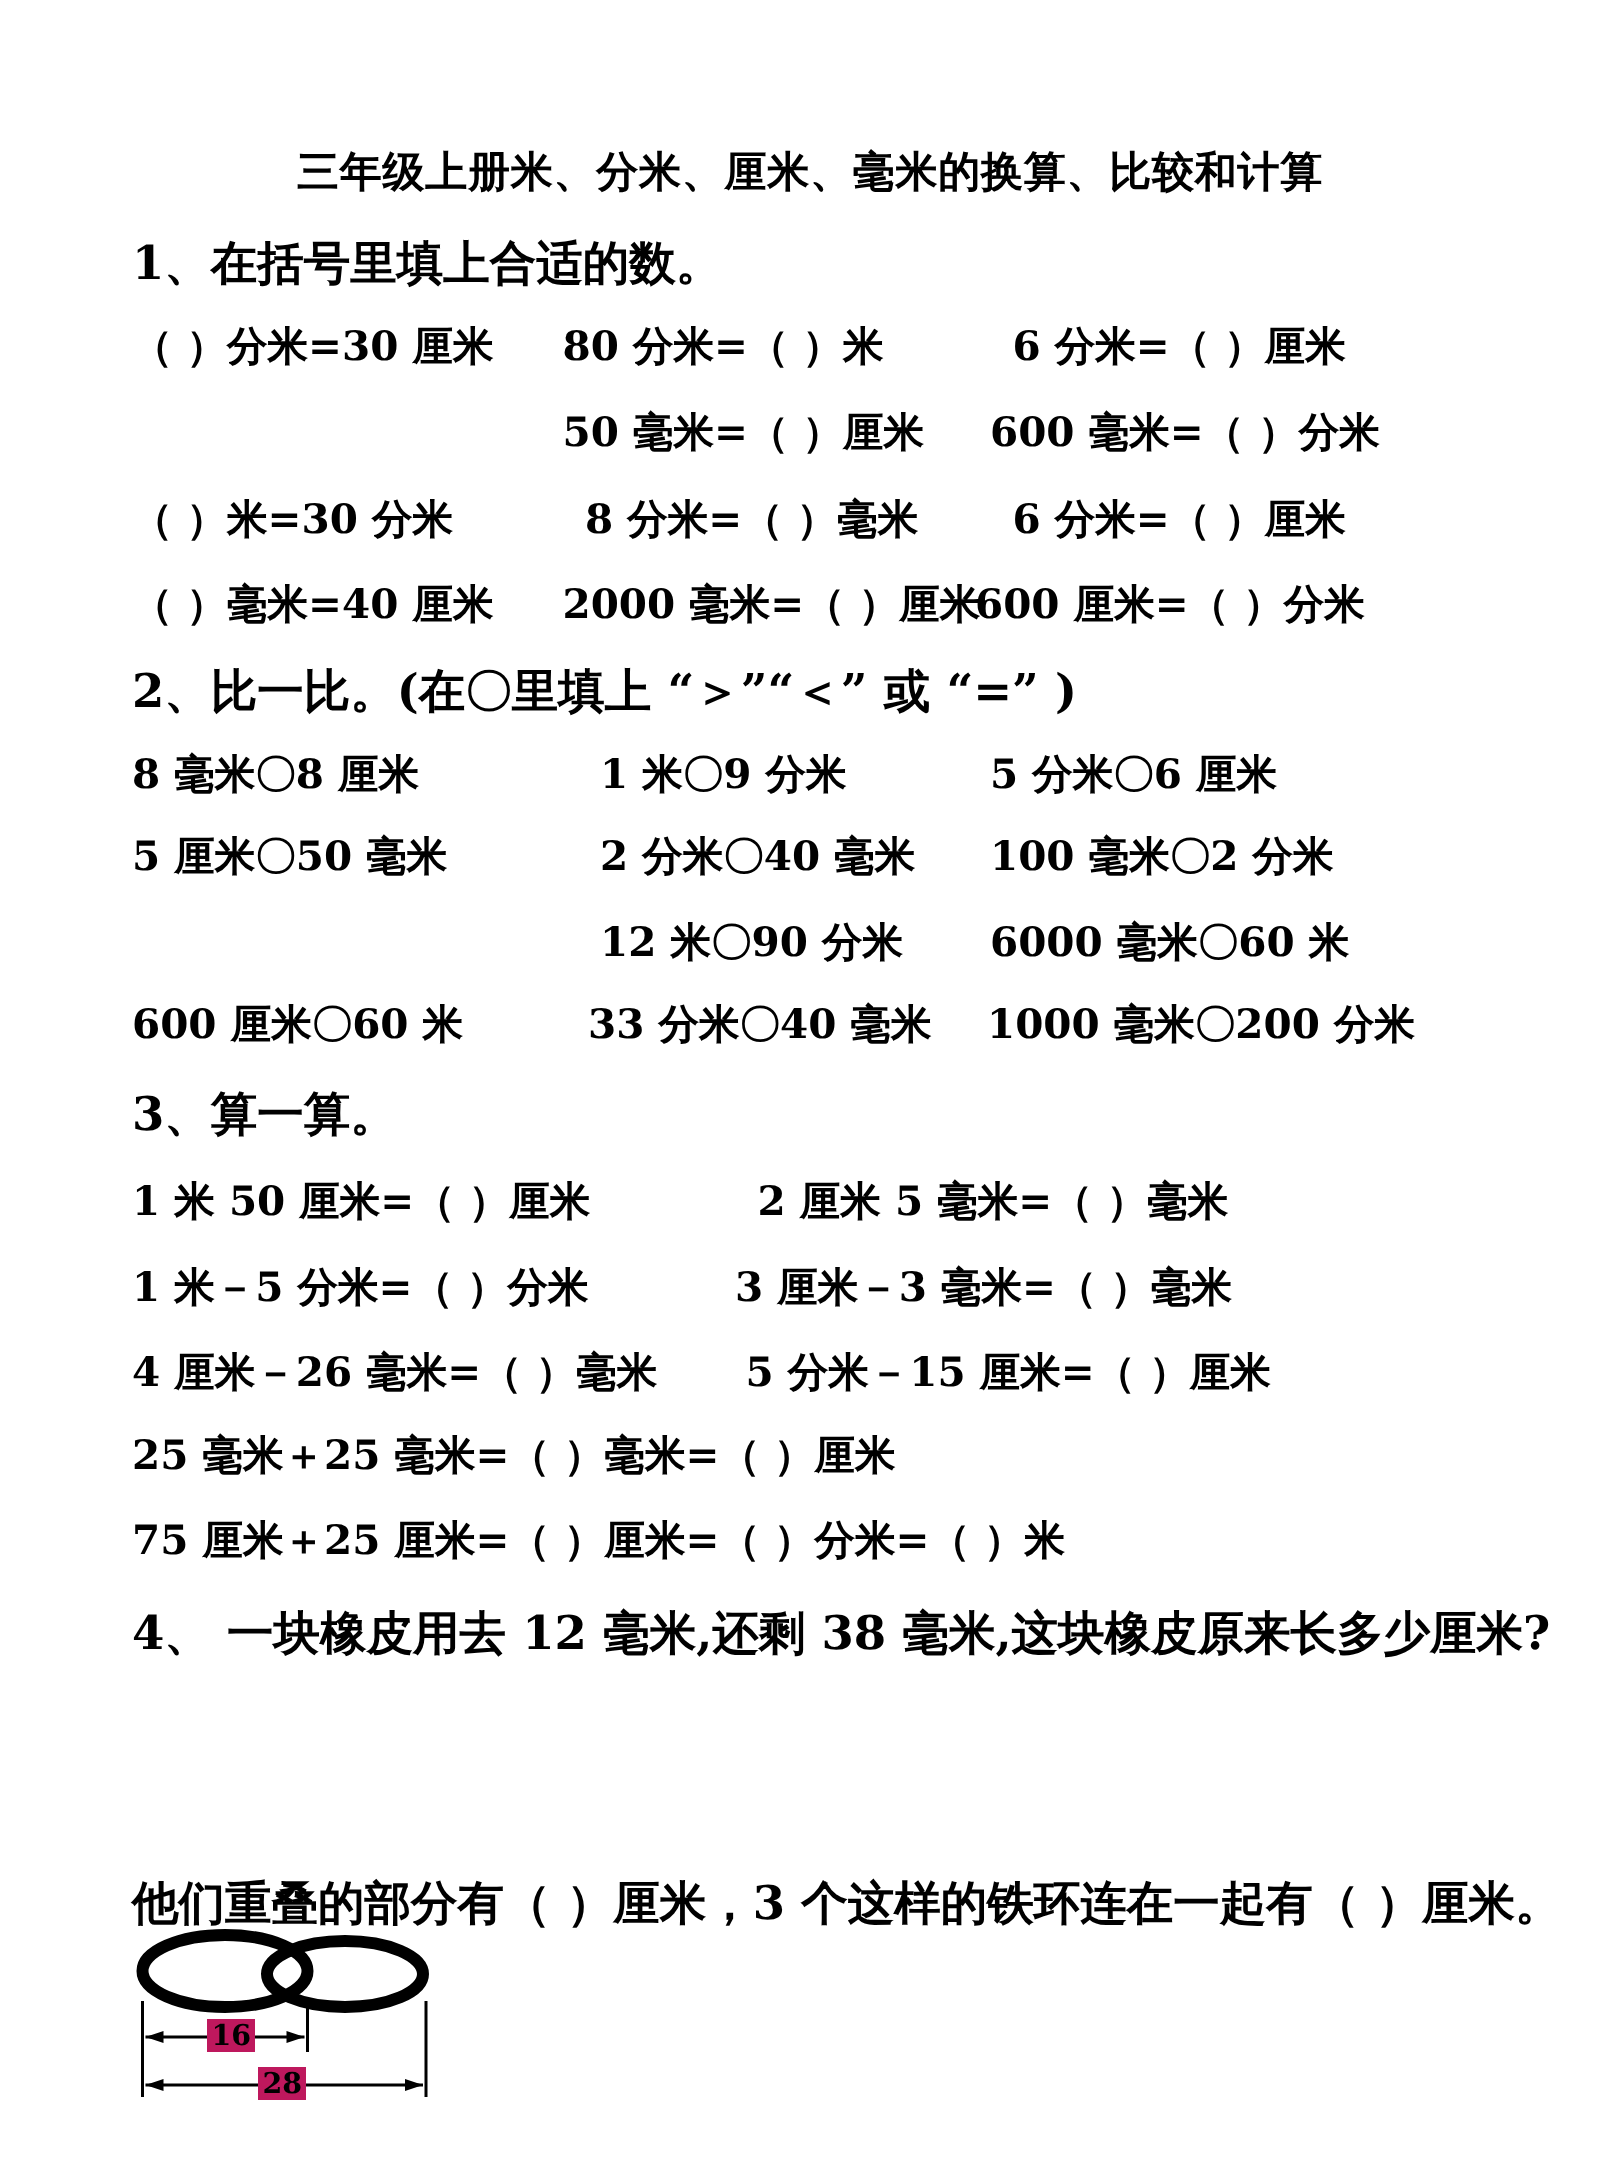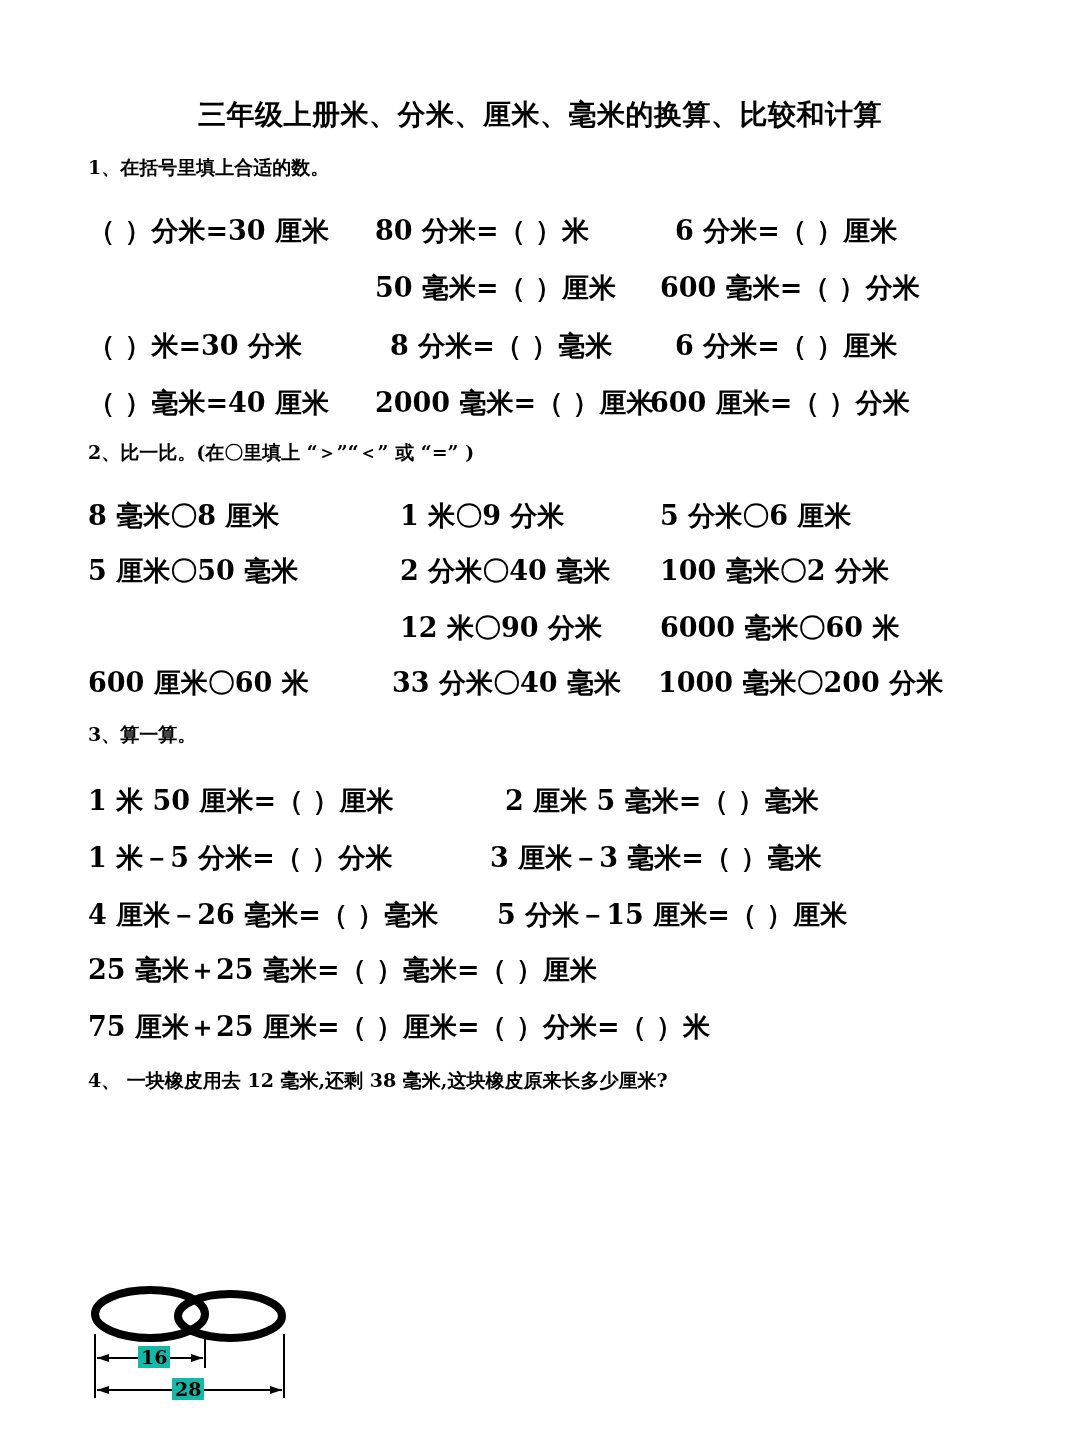--- a/index.html
+++ b/index.html
@@ -34,21 +34,21 @@
   }
   .qline {
     position: absolute;
     font-size: 27px;
     font-weight: 700;
     white-space: nowrap;
     font-family: "DejaVu Serif", "Liberation Serif", serif;
   }
   .heading {
     left: 88px;
-    font-size: 19px;
+    font-size: 31px;
     font-weight: 700;
   }
   .col {
     position: absolute;
     font-size: 27px;
     font-weight: 700;
     white-space: nowrap;
   }
   
   .diagram {
@@ -56,21 +56,21 @@
     left: 88px;
     top: 1286px;
     width: 230px;
     height: 125px;
   }
   .dim-label {
     position: absolute;
     font-size: 19px;
     font-weight: 700;
     font-family: "DejaVu Serif", "Liberation Serif", serif;
-    background: #14b8a6;
+    background: #be185d;
     padding: 0 3px;
   }
 </style>
 </head>
 <body>
 
 <div class="page">
 
   <div class="doc-title">三年级上册米、分米、厘米、毫米的换算、比较和计算</div>
 
@@ -118,20 +118,21 @@
 
   <div class="col" style="left:88px; top:897px;">4 厘米－26 毫米=（      ）毫米</div>
   <div class="col" style="left:497px; top:897px;">5 分米－15 厘米=（      ）厘米</div>
 
   <div class="col" style="left:88px; top:952px;">25 毫米＋25 毫米=（      ）毫米=（      ）厘米</div>
 
   <div class="col" style="left:88px; top:1009px;">75 厘米＋25 厘米=（      ）厘米=（      ）分米=（      ）米</div>
 
   <div class="qline heading" style="top:1068px;">4、  一块橡皮用去 12 毫米,还剩 38 毫米,这块橡皮原来长多少厘米?</div>
 
+  <div class="qline heading" style="top:1248px;">他们重叠的部分有（   ）厘米，3 个这样的铁环连在一起有（   ）厘米。</div>
 
   <div class="diagram">
     <svg width="230" height="125" viewBox="0 0 230 125" xmlns="http://www.w3.org/2000/svg">
 
       <ellipse cx="62" cy="28" rx="55" ry="24" fill="none" stroke="#000000" stroke-width="8"></ellipse>
 
       <ellipse cx="142" cy="30" rx="52" ry="22" fill="none" stroke="#000000" stroke-width="8"></ellipse>
 
       <line x1="7" y1="48" x2="7" y2="112" stroke="#000000" stroke-width="2"></line>
       <line x1="117" y1="48" x2="117" y2="82" stroke="#000000" stroke-width="2"></line>

